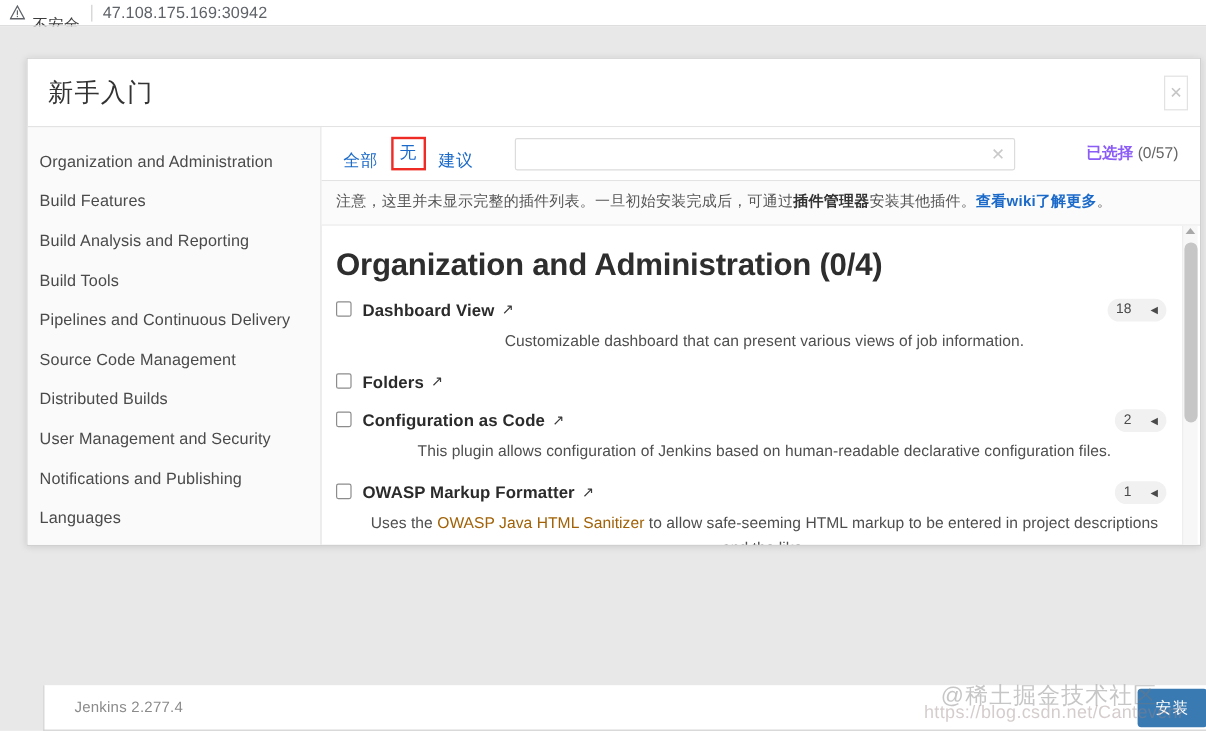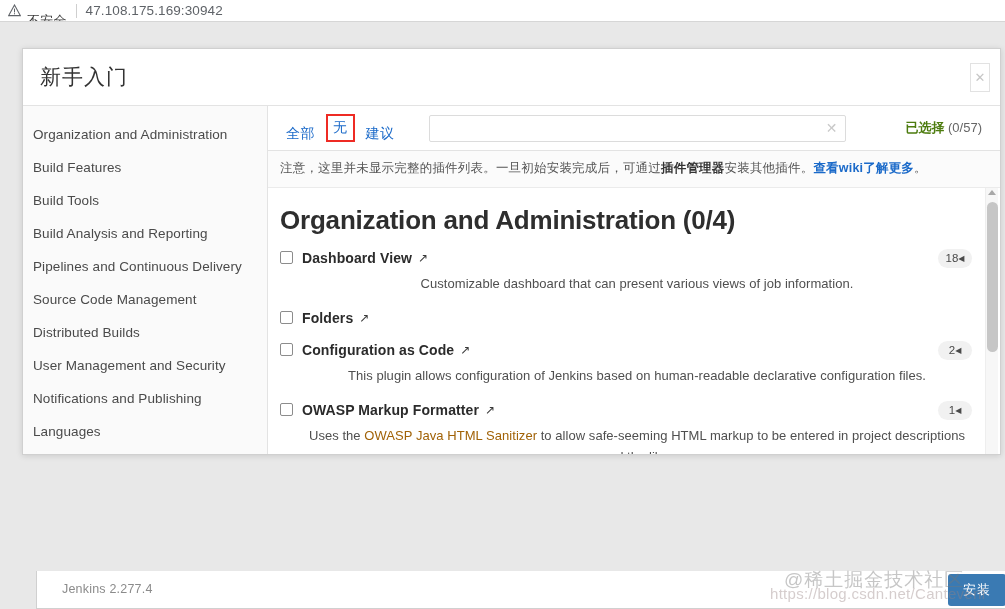--- a/index.html
+++ b/index.html
@@ -169,21 +169,21 @@
     cursor: pointer;
     line-height: 1;
   }
   .selected-count {
     margin-left: auto;
     font-size: 13px;
     color: #666;
     white-space: nowrap;
     padding-right: 6px;
   }
-  .selected-count .lbl { color: #4d7c0f; font-weight: bold; font-family: Liberation Serif, serif; }
+  .selected-count .lbl { color: #8b5cf6; font-weight: bold; font-family: Liberation Serif, serif; }
 
   .notice {
     flex: none;
     background: #fbfbfb;
     border-bottom: 1px solid #ebebeb;
     padding: 8px 12px 9px 12px;
     font-size: 12.5px;
     color: #555;
     line-height: 1.5;
     letter-spacing: .2px;
@@ -237,21 +237,21 @@
     display: inline-block;
   }
   .plugin-badge {
     position: absolute;
     right: 0; top: -1px;
     min-width: 34px;
     height: 19px;
     background: #f1f1f1;
     border-radius: 10px;
     display: flex; align-items: center; justify-content: center;
-    gap: 0;
+    gap: 16px;
     font-size: 11.5px;
     color: #4a4a4a;
     padding: 0 7px;
     cursor: pointer;
   }
   .badge-caret { font-size: 8px; color: #4a4a4a; }
   .plugin-desc {
     margin: 7px 0 0 22px;
     font-size: 13px;
     color: #4f4f4f;
@@ -358,22 +358,22 @@
   <div class="dialog-header">
     <h1 class="dialog-title">新手入门</h1>
     <div class="close-btn">✕</div>
   </div>
 
   <div class="dialog-body">
 
     <div class="sidebar">
       <div class="sidebar-item">Organization and Administration</div>
       <div class="sidebar-item">Build Features</div>
+      <div class="sidebar-item">Build Analysis and Reporting</div>
       <div class="sidebar-item">Build Tools</div>
-      <div class="sidebar-item">Build Analysis and Reporting</div>
       <div class="sidebar-item">Pipelines and Continuous Delivery</div>
       <div class="sidebar-item">Source Code Management</div>
       <div class="sidebar-item">Distributed Builds</div>
       <div class="sidebar-item">User Management and Security</div>
       <div class="sidebar-item">Notifications and Publishing</div>
       <div class="sidebar-item">Languages</div>
     </div>
 
     <div class="rightpane">
 

